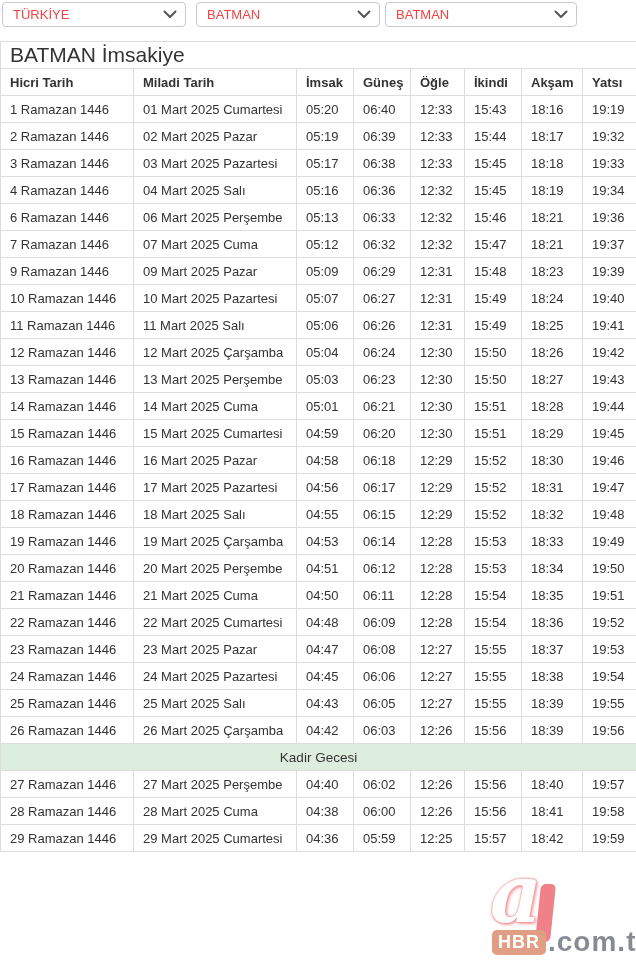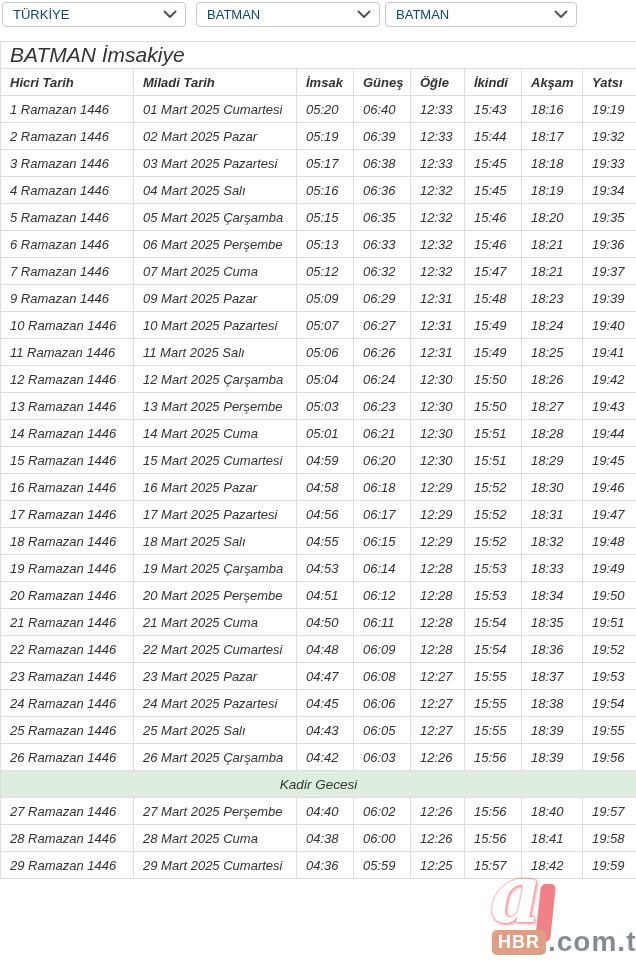--- a/index.html
+++ b/index.html
@@ -13,30 +13,30 @@
   }
 
   
   .select-bar { position: absolute; top: 2px; left: 0; width: 636px; height: 26px; }
   .fake-select {
     position: absolute; top: 0; height: 25px;
     border: 1px solid #c9c9c9; border-radius: 4px;
     background: #fff;
     display: flex; align-items: center; justify-content: space-between;
     padding: 0 8px 0 10px;
-    font-size: 13px; color: #0c4a6e;
+    font-size: 13px; color: #ef4444;
     cursor: default;
   }
   .fake-select .chev { flex: 0 0 auto; margin-left: 6px; display: flex; align-items: center; }
   .sel-1 { left: 2px;   width: 184px; }
   .sel-2 { left: 196px; width: 184px; }
   .sel-3 { left: 385px; width: 192px; }
 
   
-  .table-wrap { position: absolute; top: 41px; left: 0; width: 636px; font-style: italic; }
+  .table-wrap { position: absolute; top: 41px; left: 0; width: 636px; }
   table.imsakiye {
     width: 636px;
     border-collapse: collapse;
     table-layout: fixed;
     font-size: 13px;
     color: #333;
   }
   table.imsakiye td, table.imsakiye th {
     border: 1px solid #ddd;
     height: 27px;
@@ -198,30 +198,20 @@
           <td>4 Ramazan 1446</td>
           <td>04 Mart 2025 Salı</td>
           <td>05:16</td>
           <td>06:36</td>
           <td>12:32</td>
           <td>15:45</td>
           <td>18:19</td>
           <td>19:34</td>
         </tr>
         <tr>
-          <td>5 Ramazan 1446</td>
-          <td>05 Mart 2025 Çarşamba</td>
-          <td>05:15</td>
-          <td>06:35</td>
-          <td>12:32</td>
-          <td>15:46</td>
-          <td>18:20</td>
-          <td>19:35</td>
-        </tr>
-        <tr>
           <td>6 Ramazan 1446</td>
           <td>06 Mart 2025 Perşembe</td>
           <td>05:13</td>
           <td>06:33</td>
           <td>12:32</td>
           <td>15:46</td>
           <td>18:21</td>
           <td>19:36</td>
         </tr>
         <tr>

